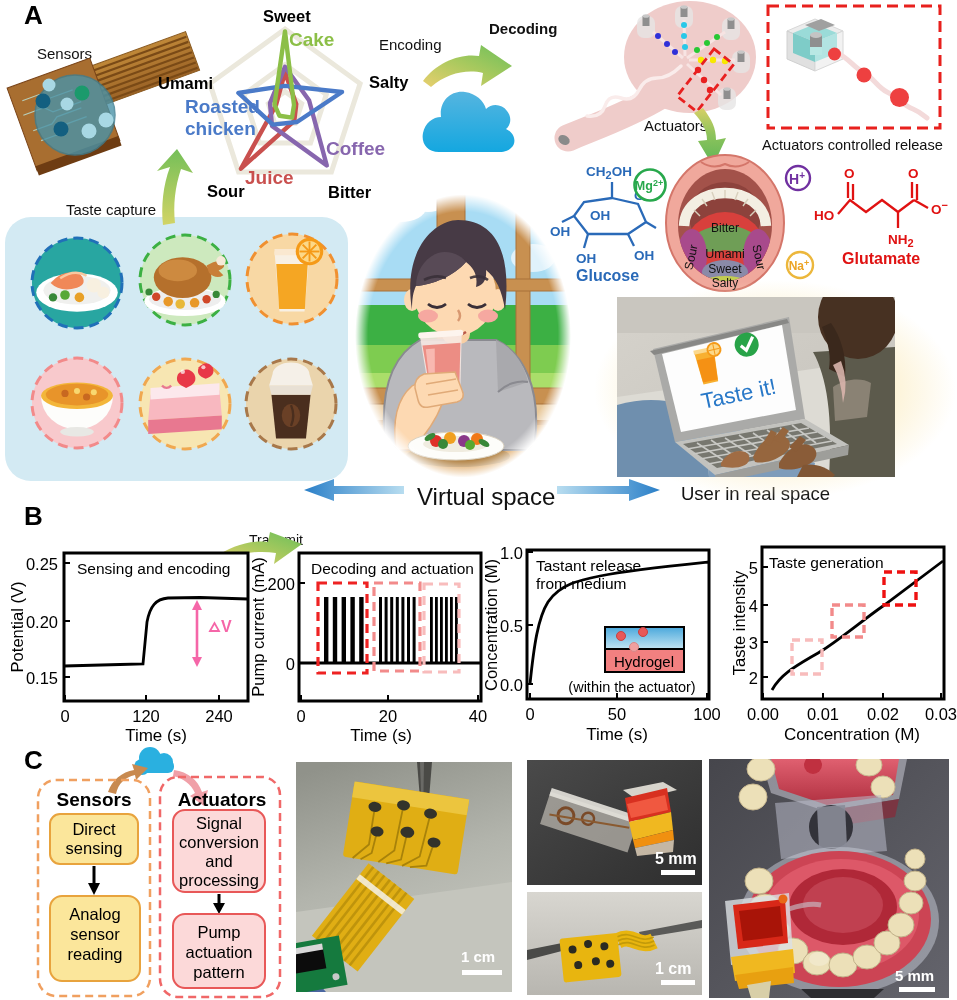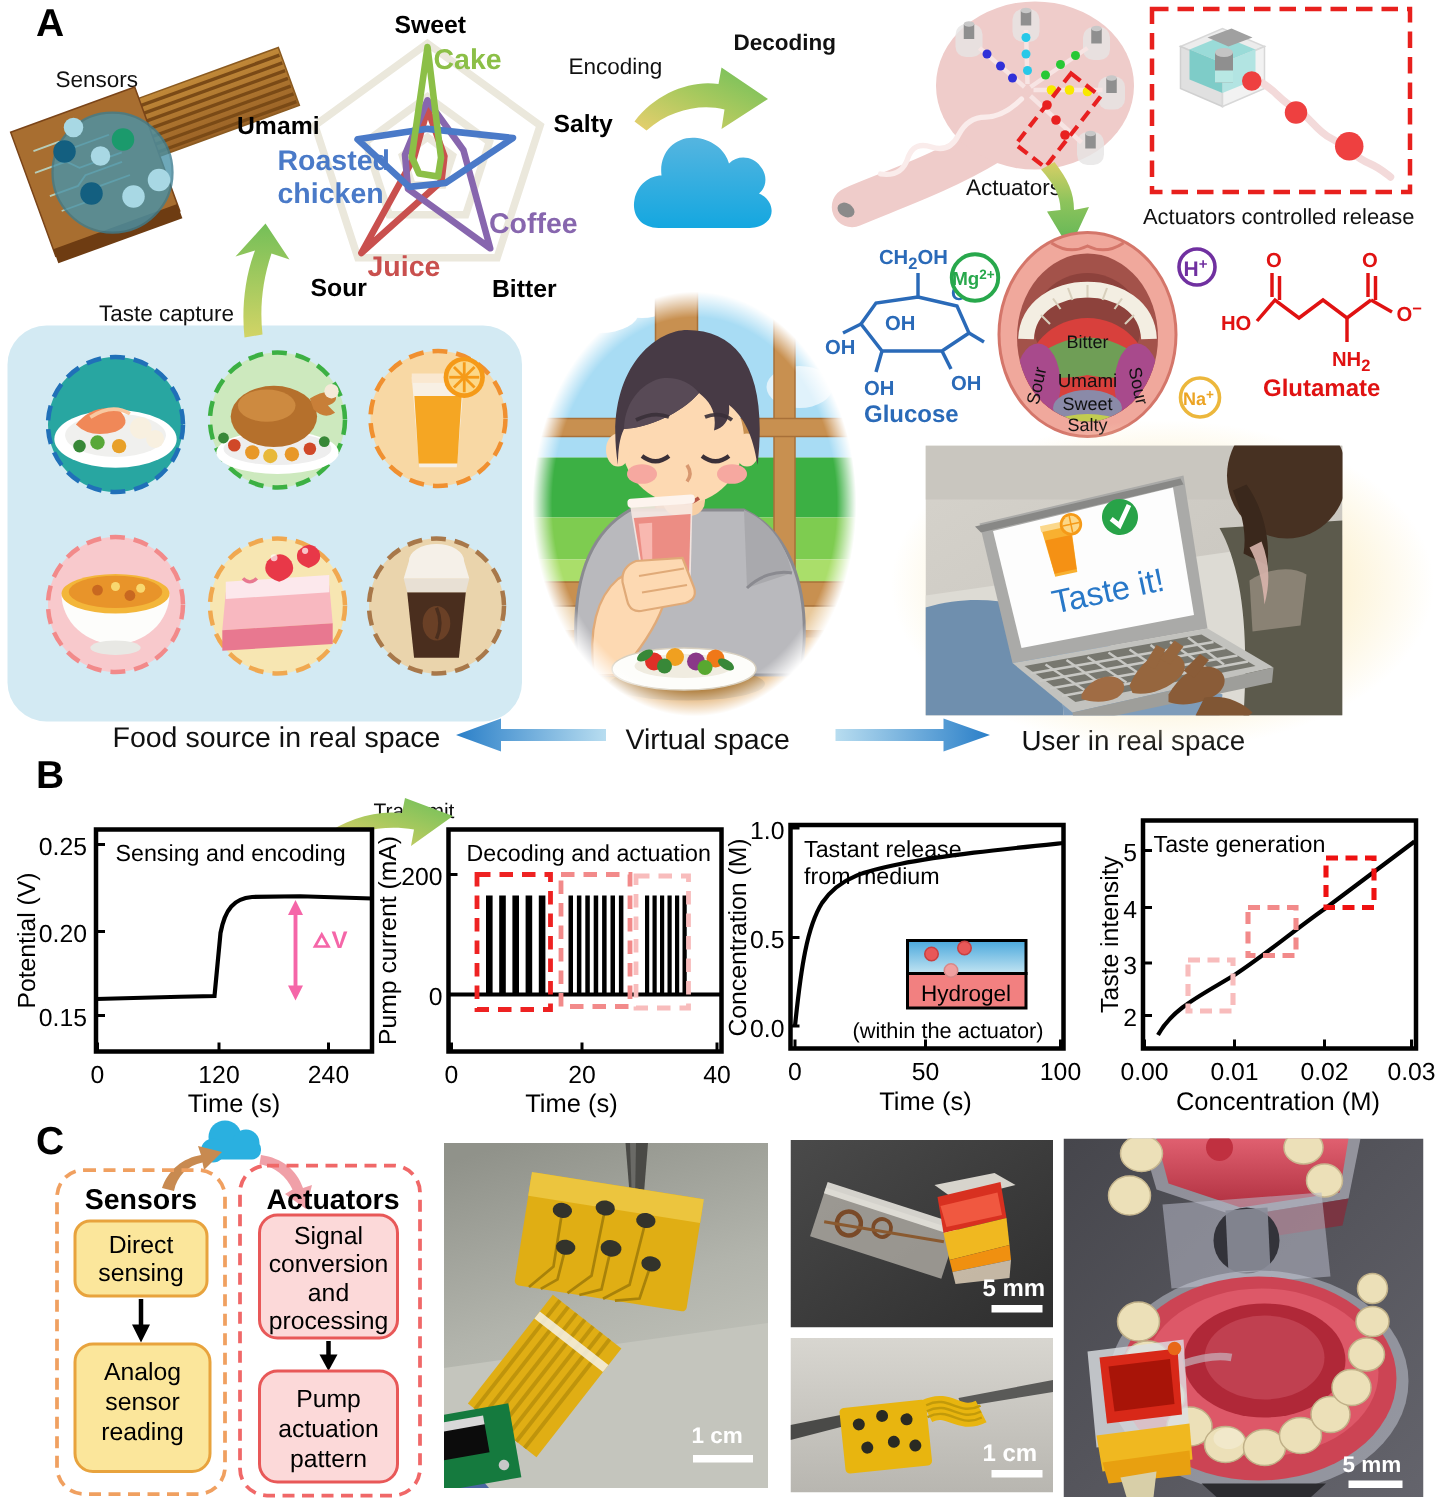--- a/index.html
+++ b/index.html
@@ -16,22 +16,21 @@
 <div class="lbl" style="left:24px;top:0px;">A</div>
 <div class="lbl" style="left:24px;top:501px;">B</div>
 <div class="lbl" style="left:24px;top:745px;">C</div>
 
 <div class="t" style="left:37px;top:45px;font-size:15px;">Sensors</div>
 <div class="t" style="left:66px;top:201px;font-size:15px;">Taste capture</div>
 <div class="t" style="left:379px;top:20px;font-size:15px;margin-top:16px;">Encoding</div>
 <div class="t" style="left:489px;top:20px;font-size:15px;font-weight:bold;">Decoding</div>
 <div class="t" style="left:644px;top:117px;font-size:15px;">Actuators</div>
 <div class="t" style="left:762px;top:137px;font-size:14.6px;">Actuators controlled release</div>
-<div class="t" style="left:75px;top:482px;font-size:19px;">Food source in real space</div>
-<div class="t" style="left:417px;top:483px;font-size:19px;text-align:right;">Virtual space</div>
+<div class="t" style="left:417px;top:483px;font-size:24px;text-align:right;">Virtual space</div>
 <div class="t" style="left:681px;top:483px;font-size:18.5px;">User in real space</div>
 <div class="t" style="left:249px;top:532px;font-size:14px;">Transmit</div>
 
 <svg class="abs" style="left:10px;top:30px;" width="190" height="158" viewBox="0 0 190 158">
   <defs>
     <linearGradient id="woodg" x1="0" y1="0" x2="0" y2="1">
       <stop offset="0" stop-color="#c08838"></stop>
           <stop offset="1" stop-color="#9a6226"></stop>
     </linearGradient>
   </defs>

